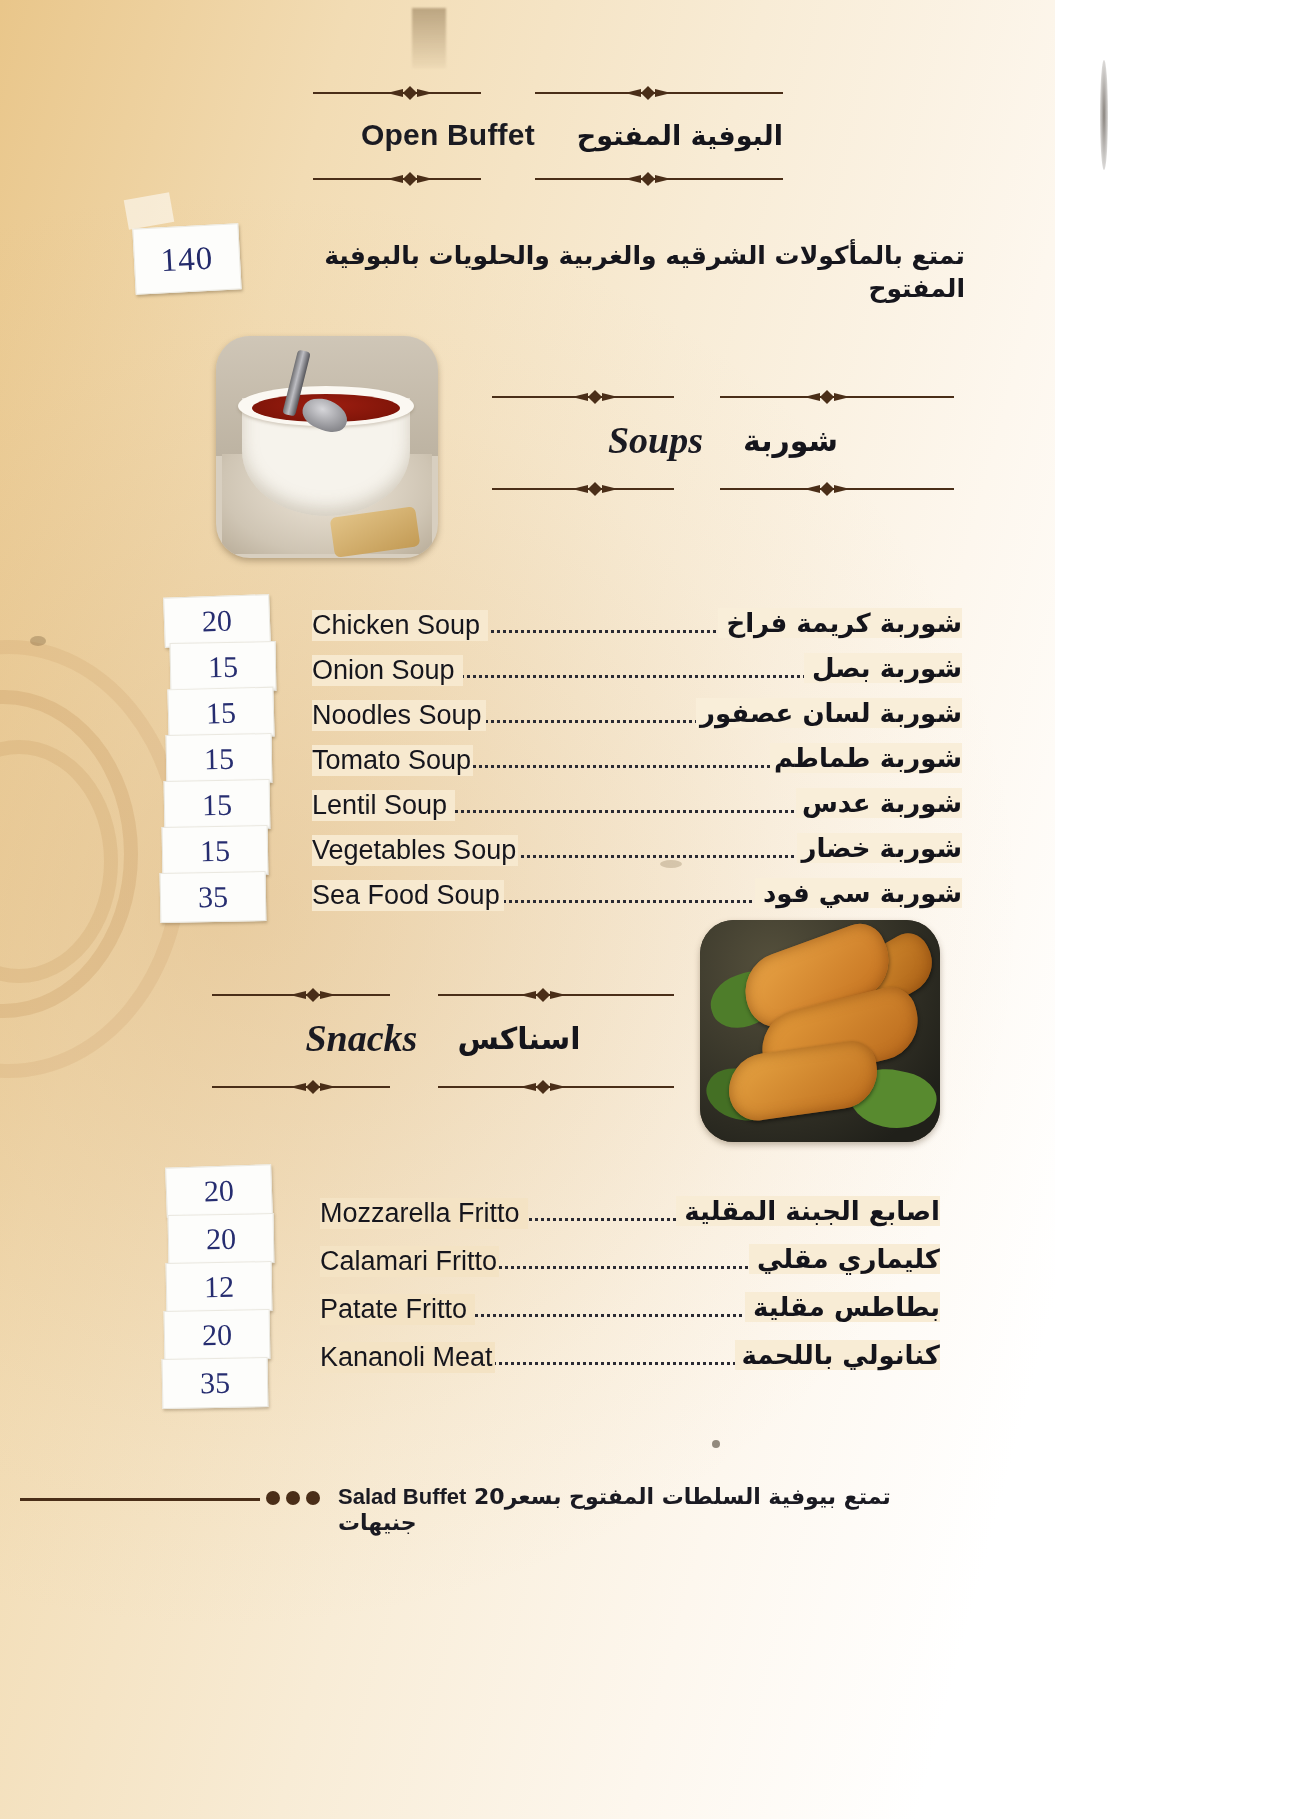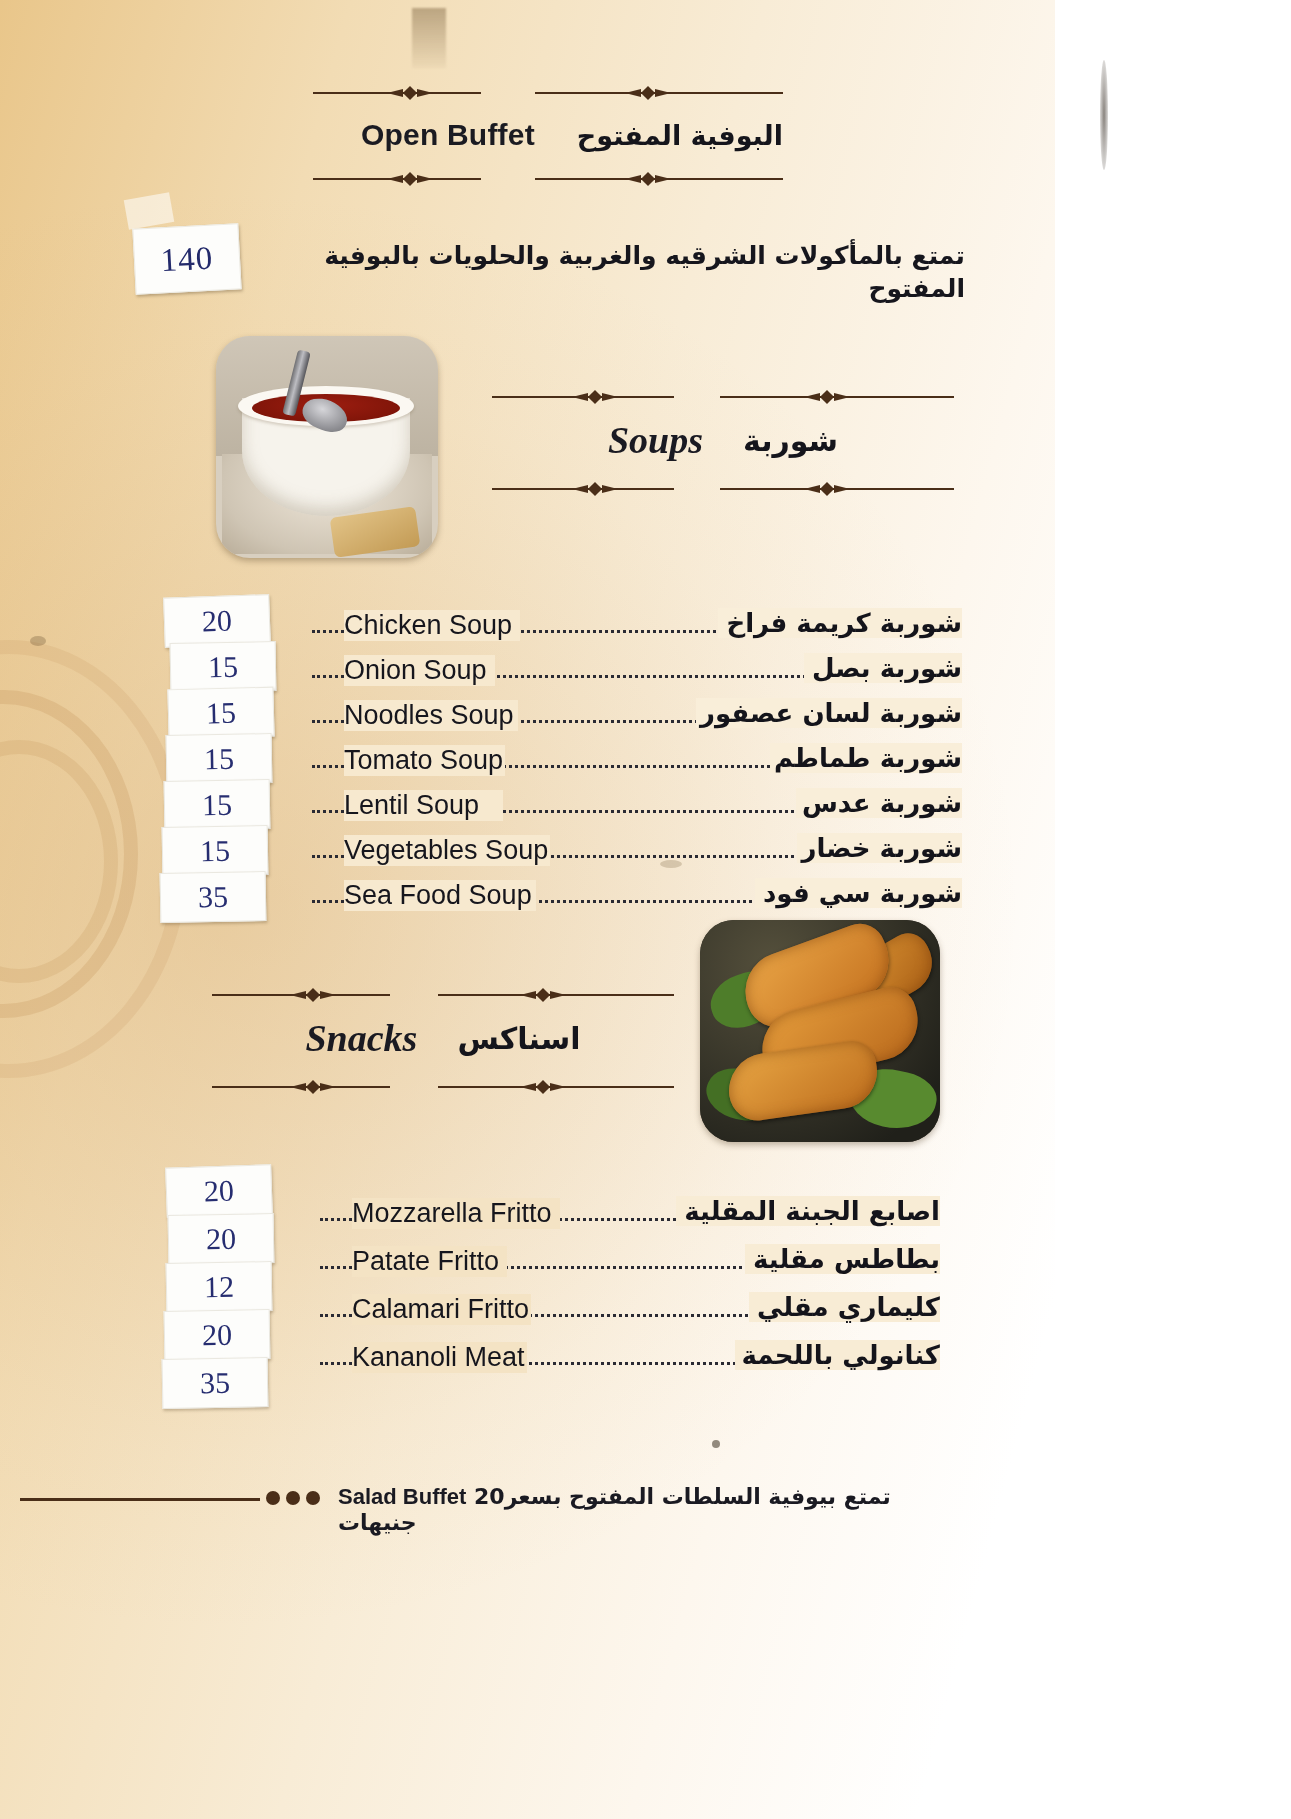--- a/index.html
+++ b/index.html
@@ -281,21 +281,21 @@
     color: #14141b;
     direction: rtl;
     white-space: nowrap;
   }
   .item .dots {
     position: absolute;
     left: 0; right: 0; top: 22px;
     border-bottom: 3px dotted #2a2a33;
     z-index: 0;
   }
-  .item .en, .item .ar { z-index: 1; background: transparent; margin-left: 32px; }
+  .item .en, .item .ar { z-index: 1; background: transparent; }
   .item .en::after, .item .ar::before { content: ""; }
 
   
   #footer {
     position: absolute;
     left: 20px; top: 1476px; width: 1010px; height: 44px;
   }
   #footer .line {
     position: absolute; left: 0; top: 22px; width: 240px; height: 3px; background: #4a2e18;
   }
@@ -455,21 +455,21 @@
       <span class="en" style="padding-right:4px;background:linear-gradient(#f7e9cf,#f7e9cf);">Noodles Soup</span>
       <span class="ar" style="padding-left:4px;background:linear-gradient(#f9eed9,#f9eed9);">شوربة لسان عصفور</span>
     </div>
     <div class="item">
       <span class="dots"></span>
       <span class="en" style="padding-right:2px;background:linear-gradient(#f7e9cf,#f7e9cf);">Tomato Soup</span>
       <span class="ar" style="padding-left:4px;background:linear-gradient(#f9eed9,#f9eed9);">شوربة طماطم</span>
     </div>
     <div class="item">
       <span class="dots"></span>
-      <span class="en" style="padding-right:24px;background:linear-gradient(#f7e9cf,#f7e9cf);">Lentil Soup</span>
+      <span class="en" style="padding-right:8px;background:linear-gradient(#f7e9cf,#f7e9cf);">Lentil Soup</span>
       <span class="ar" style="padding-left:6px;background:linear-gradient(#f9eed9,#f9eed9);">شوربة عدس</span>
     </div>
     <div class="item">
       <span class="dots"></span>
       <span class="en" style="padding-right:2px;background:linear-gradient(#f7e9cf,#f7e9cf);">Vegetables Soup</span>
       <span class="ar" style="padding-left:4px;background:linear-gradient(#f9eed9,#f9eed9);text-align:right;">شوربة خضار</span>
     </div>
     <div class="item">
       <span class="dots"></span>
       <span class="en" style="padding-right:4px;background:linear-gradient(#f7e9cf,#f7e9cf);">Sea Food Soup</span>
@@ -524,27 +524,27 @@
   </div>
 
   <div class="items" style="left:320px; top:1196px; width:620px;">
     <div class="item" style="height:48px;">
       <span class="dots"></span>
       <span class="en" style="padding-right:8px;background:linear-gradient(#f4e3c4,#f4e3c4);">Mozzarella Fritto</span>
       <span class="ar" style="padding-left:8px;background:linear-gradient(#f8ecd5,#f8ecd5);">اصابع الجبنة المقلية</span>
     </div>
     <div class="item" style="height:48px;">
       <span class="dots"></span>
+      <span class="en" style="padding-right:2px;background:linear-gradient(#f4e3c4,#f4e3c4);">Calamari Fritto</span>
+      <span class="ar" style="padding-left:8px;background:linear-gradient(#f8ecd5,#f8ecd5);">كليماري مقلي</span>
+    </div>
+    <div class="item" style="height:48px;">
+      <span class="dots"></span>
       <span class="en" style="padding-right:8px;background:linear-gradient(#f4e3c4,#f4e3c4);">Patate Fritto</span>
       <span class="ar" style="padding-left:8px;background:linear-gradient(#f8ecd5,#f8ecd5);">بطاطس مقلية</span>
-    </div>
-    <div class="item" style="height:48px;">
-      <span class="dots"></span>
-      <span class="en" style="padding-right:2px;background:linear-gradient(#f4e3c4,#f4e3c4);">Calamari Fritto</span>
-      <span class="ar" style="padding-left:8px;background:linear-gradient(#f8ecd5,#f8ecd5);">كليماري مقلي</span>
     </div>
     <div class="item" style="height:48px;">
       <span class="dots"></span>
       <span class="en" style="padding-right:2px;background:linear-gradient(#f4e3c4,#f4e3c4);">Kananoli Meat</span>
       <span class="ar" style="padding-left:6px;background:linear-gradient(#f8ecd5,#f8ecd5);">كنانولي باللحمة</span>
     </div>
   </div>
 
   <div id="footer">
     <span class="line"></span>

